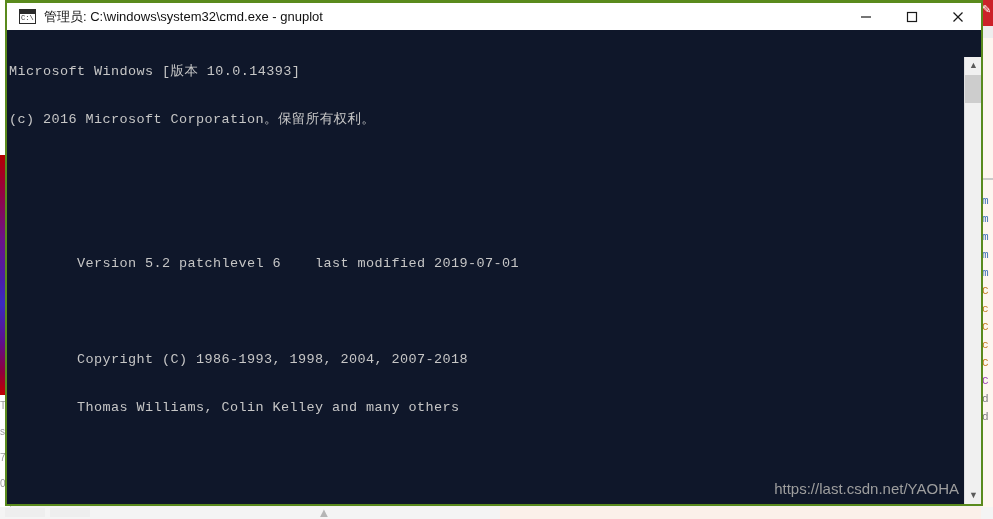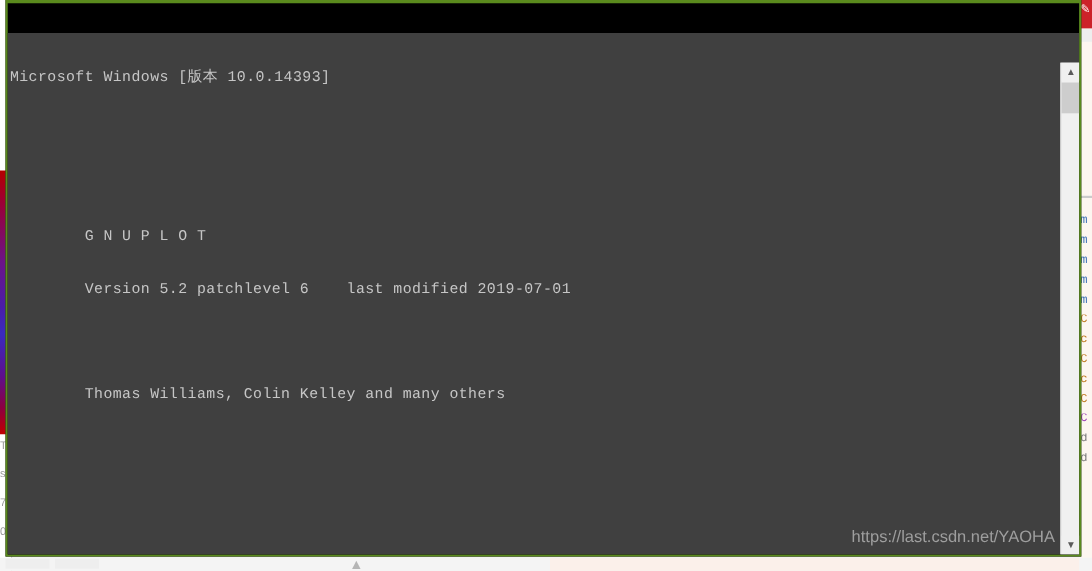--- a/index.html
+++ b/index.html
@@ -245,21 +245,21 @@
   }
   .win-btn svg { display: block; }
 
   
   #console-body {
     position: absolute;
     left: 0;
     top: 27px;
     right: 0;
     bottom: 0;
-    background: #404040;
+    background: #0f172a;
     overflow: hidden;
   }
   #console-text {
     position: absolute;
     left: 2px;
     top: 2px;
     font-family: "Liberation Mono", monospace;
     font-size: 13.5px;
     line-height: 16px;
     color: #c6c6c6;
@@ -351,29 +351,53 @@
 
   <div id="bottom-strip"></div>
   <div id="bottom-right-tint"></div>
   <div id="bottom-cell-a"></div>
   <div id="bottom-cell-b"></div>
   <div id="bottom-chevron">▲</div>
 </div>
 
 <div id="console-window">
 
+  <div id="titlebar">
+    <div id="app-icon"></div>
+    <div id="titlebar-text">管理员: C:\windows\system32\cmd.exe - gnuplot</div>
+
+    <div id="window-controls">
+      <div class="win-btn">
+        <svg width="12" height="12" viewBox="0 0 12 12">
+          <line x1="1" y1="6" x2="11" y2="6" stroke="#1a1a1a" stroke-width="1.2"></line>
+        </svg>
+      </div>
+      <div class="win-btn">
+        <svg width="12" height="12" viewBox="0 0 12 12">
+          <rect x="1.5" y="1.5" width="9" height="9" fill="none" stroke="#1a1a1a" stroke-width="1.2"></rect>
+        </svg>
+      </div>
+      <div class="win-btn">
+        <svg width="12" height="12" viewBox="0 0 12 12">
+          <line x1="1.5" y1="1.5" x2="10.5" y2="10.5" stroke="#1a1a1a" stroke-width="1.2"></line>
+          <line x1="10.5" y1="1.5" x2="1.5" y2="10.5" stroke="#1a1a1a" stroke-width="1.2"></line>
+        </svg>
+      </div>
+    </div>
+  </div>
 
   <div id="console-body">
     <div id="console-text">
       <span class="ln">Microsoft Windows [版本 10.0.14393]</span>
+      <span class="ln">(c) 2016 Microsoft Corporation。保留所有权利。</span>
       <span class="ln"></span>
       <span class="ln"></span>
-      <span class="ln">        G N U P L O T</span>
       <span class="ln">        Version 5.2 patchlevel 6    last modified 2019-07-01</span>
       <span class="ln"></span>
+      <span class="ln">        Copyright (C) 1986-1993, 1998, 2004, 2007-2018</span>
       <span class="ln">        Thomas Williams, Colin Kelley and many others</span>
       
       
       
       
       
       
       
       
       

